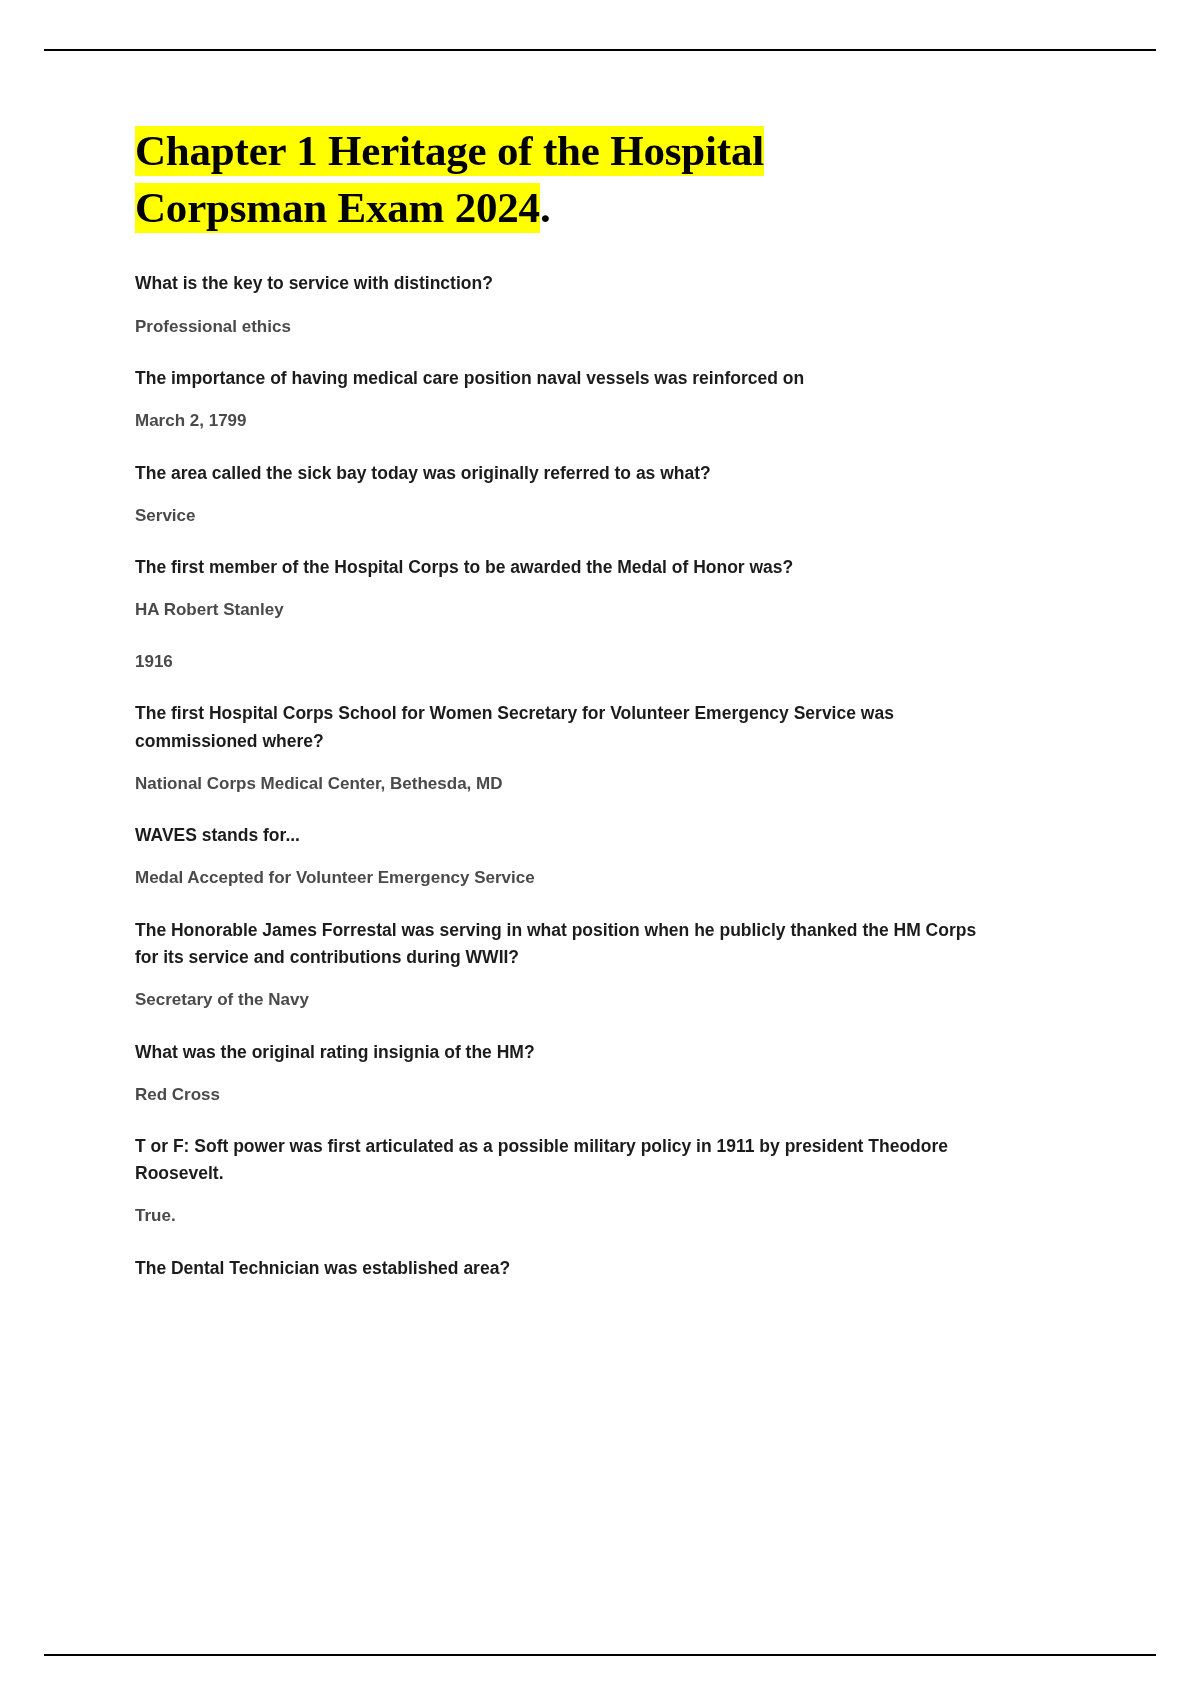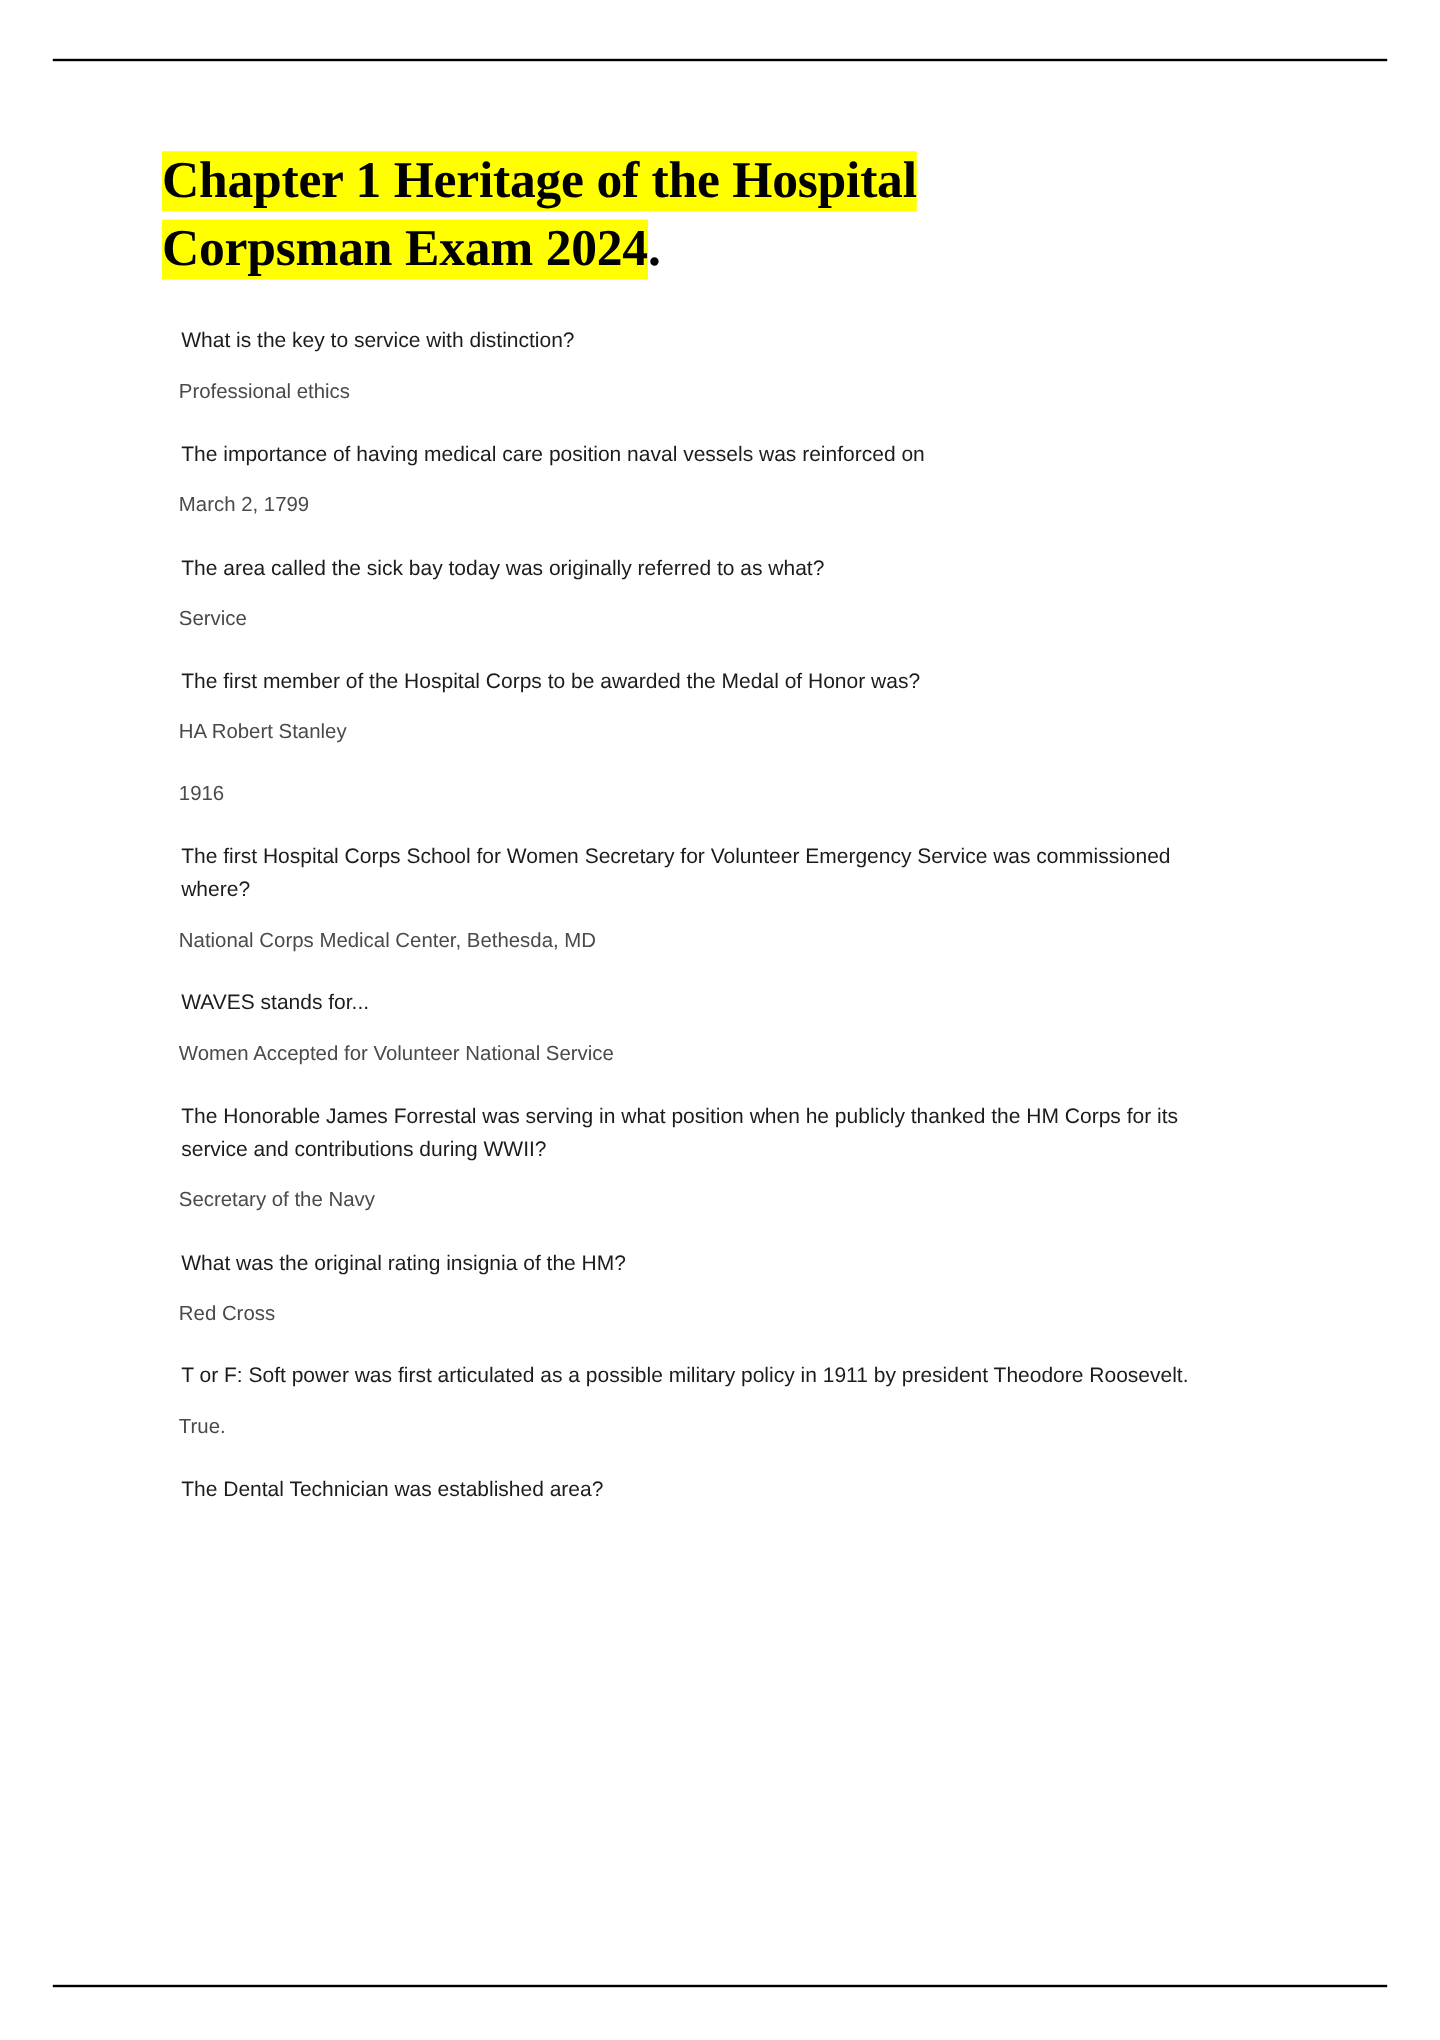--- a/index.html
+++ b/index.html
@@ -62,31 +62,31 @@
   .qa-list {
     margin: 0;
     padding: 0;
     list-style: none;
   }
   .qa-item {
     margin: 0;
   }
   .q-text {
     font-size: 17.5px;
-    font-weight: normal;
+    font-weight: bold;
     line-height: 1.55;
     color: #1c1c1c;
-    margin: 0 0 16px 16px;
+    margin: 0 0 16px 0;
   }
   .a-text {
     font-size: 17px;
-    font-weight: normal;
+    font-weight: bold;
     line-height: 1.5;
     color: #4a4a4a;
-    margin: 0 0 26px 14px;
+    margin: 0 0 26px 0;
   }
   .qa-item:last-child .q-text {
     margin-bottom: 0;
   }
 </style>
 </head>
 <body>
 
 <div class="page">
 
@@ -122,21 +122,21 @@
         <p class="a-text">1916</p>
       </div>
 
       <div class="qa-item">
         <p class="q-text">The first Hospital Corps School for Women Secretary for Volunteer Emergency Service was commissioned where?</p>
         <p class="a-text">National Corps Medical Center, Bethesda, MD</p>
       </div>
 
       <div class="qa-item">
         <p class="q-text">WAVES stands for...</p>
-        <p class="a-text">Women Accepted for Volunteer National Service</p>
+        <p class="a-text">Medal Accepted for Volunteer Emergency Service</p>
       </div>
 
       <div class="qa-item">
         <p class="q-text">The Honorable James Forrestal was serving in what position when he publicly thanked the HM Corps for its service and contributions during WWII?</p>
         <p class="a-text">Secretary of the Navy</p>
       </div>
 
       <div class="qa-item">
         <p class="q-text">What was the original rating insignia of the HM?</p>
         <p class="a-text">Red Cross</p>

